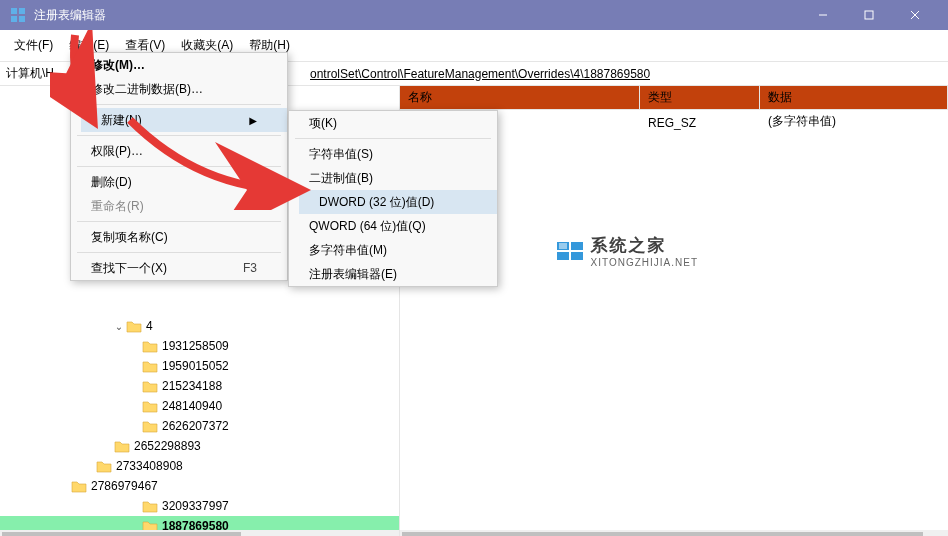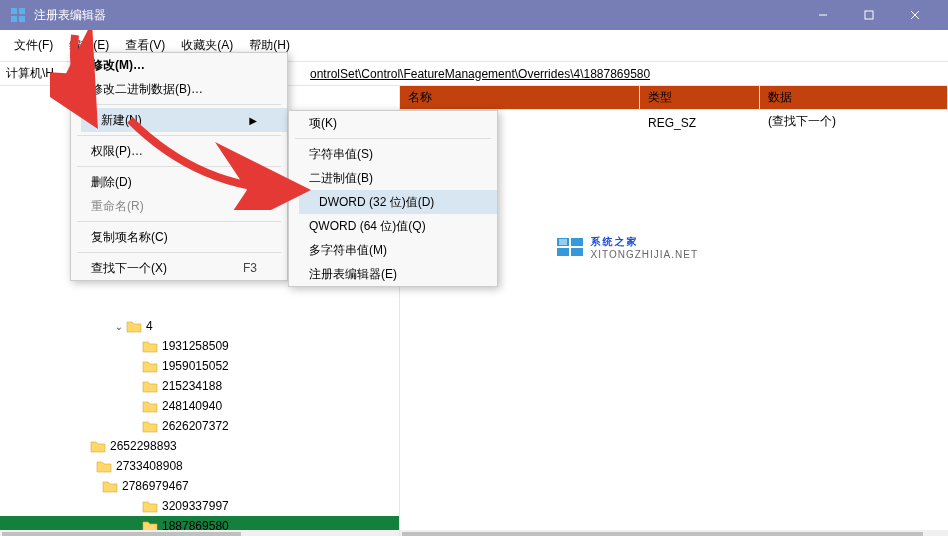--- a/index.html
+++ b/index.html
@@ -23,34 +23,34 @@
 
 .list-header { display: flex; height: 24px; border-bottom: 1px solid #e5e5e5; align-items: center; background: #c2410c; }
 .list-header-col { padding: 2px 8px; border-right: 1px solid #e5e5e5; height: 100%; display: flex; align-items: center; }
 .list-row { display: flex; height: 22px; align-items: flex-end; }
 .list-cell { padding: 2px 8px; }
 
 .tree-list { padding: 4px 0; list-style: none; }
 .tree-item { display: flex; align-items: center; height: 20px; white-space: nowrap; }
 .tree-item .chev { width: 14px; text-align: center; color: #555; font-size: 10px; }
 .tree-item .folder { width: 16px; height: 14px; margin-right: 4px; display: inline-block; }
-.tree-item.selected { background: #15803d; }
+.tree-item.selected { background: #86efac; font-weight: bold; }
 
 .context-menu { position: absolute; background: #f8f8f8; border: 1px solid #ccc; box-shadow: 2px 2px 8px rgba(0,0,0,0.25); }
 .cm-item { display: flex; align-items: center; height: 24px; padding: 0 30px 0 20px; white-space: nowrap; cursor: default; }
 .cm-item.disabled { color: #888; }
 .cm-item.highlight { background: #d8e6f2; margin-left: 10px; }
 .cm-item .shortcut { margin-left: auto; padding-left: 40px; color: #444; }
 .cm-item .subarrow { margin-left: auto; padding-left: 40px; font-size: 10px; }
 .cm-sep { height: 1px; background: #ddd; margin: 3px 6px; }
 
 .watermark { position: absolute; right: 250px; top: 234px; display: flex; align-items: center; gap: 6px; pointer-events: none; }
 .watermark .wm-icon { width: 30px; height: 26px; }
 .watermark .wm-text { display: flex; flex-direction: column; }
-.watermark .wm-big { font-size: 10px; font-weight: bold; color: #1d4ed8; letter-spacing: 2px; }
+.watermark .wm-big { font-size: 17px; font-weight: bold; color: #404040; letter-spacing: 2px; }
 .watermark .wm-small { font-size: 10px; color: #666; letter-spacing: 1px; }
 
 .arrow-svg { position: absolute; pointer-events: none; }
 
 .hscroll { position: absolute; bottom: 0; left: 0; right: 0; height: 16px; background: #f0f0f0; display: flex; align-items: center; }
 .hscroll .thumb { background: #c0c0c0; height: 12px; margin: 2px; }
 
 </style>
 </head>
 <body>
@@ -137,35 +137,35 @@
             </svg></span>
           <span>248140940</span>
         </li>
         <li class="tree-item" style="padding-left: 128px;">
           <span class="chev"></span>
           <span class="folder"><svg viewBox="0 0 16 14">
               <path d="M1,3 L6,3 L8,5 L15,5 L15,13 L1,13 Z" fill="#ffd86b" stroke="#d9a93a" stroke-width="0.6"></path>
             </svg></span>
           <span>2626207372</span>
         </li>
-        <li class="tree-item" style="padding-left: 76px;">
+        <li class="tree-item" style="padding-left: 100px;">
           <span class="chev"></span>
           <span class="folder"><svg viewBox="0 0 16 14">
               <path d="M1,3 L6,3 L8,5 L15,5 L15,13 L1,13 Z" fill="#ffd86b" stroke="#d9a93a" stroke-width="0.6"></path>
             </svg></span>
           <span>2652298893</span>
         </li>
         <li class="tree-item" style="padding-left: 82px;">
           <span class="chev"></span>
           <span class="folder"><svg viewBox="0 0 16 14">
               <path d="M1,3 L6,3 L8,5 L15,5 L15,13 L1,13 Z" fill="#ffd86b" stroke="#d9a93a" stroke-width="0.6"></path>
             </svg></span>
           <span>2733408908</span>
         </li>
-        <li class="tree-item" style="padding-left: 88px;">
+        <li class="tree-item" style="padding-left: 57px;">
           <span class="chev"></span>
           <span class="folder"><svg viewBox="0 0 16 14">
               <path d="M1,3 L6,3 L8,5 L15,5 L15,13 L1,13 Z" fill="#ffd86b" stroke="#d9a93a" stroke-width="0.6"></path>
             </svg></span>
           <span>2786979467</span>
         </li>
         <li class="tree-item" style="padding-left: 128px;">
           <span class="chev"></span>
           <span class="folder"><svg viewBox="0 0 16 14">
               <path d="M1,3 L6,3 L8,5 L15,5 L15,13 L1,13 Z" fill="#ffd86b" stroke="#d9a93a" stroke-width="0.6"></path>
@@ -193,21 +193,21 @@
   </div>
   <div class="list-panel">
     <div class="list-header">
       <div class="list-header-col" style="width:240px">名称</div>
       <div class="list-header-col" style="width:120px">类型</div>
       <div class="list-header-col" style="flex:1">数据</div>
     </div>
     <div class="list-row">
       <div class="list-cell" style="width:240px"></div>
       <div class="list-cell" style="width:120px">REG_SZ</div>
-      <div class="list-cell" style="flex:1">(查找下一个)</div>
+      <div class="list-cell" style="flex:1">(多字符串值)</div>
     </div>
     <div class="hscroll">
       <div class="thumb" style="width:95%; margin-left:2px;"></div>
     </div>
   </div>
 </div>
 
 <div class="context-menu" id="main-menu" style="left:70px; top:52px; width:218px;">
     <div class="cm-item">
       <span style="font-weight: bold;">修改(M)…</span>

